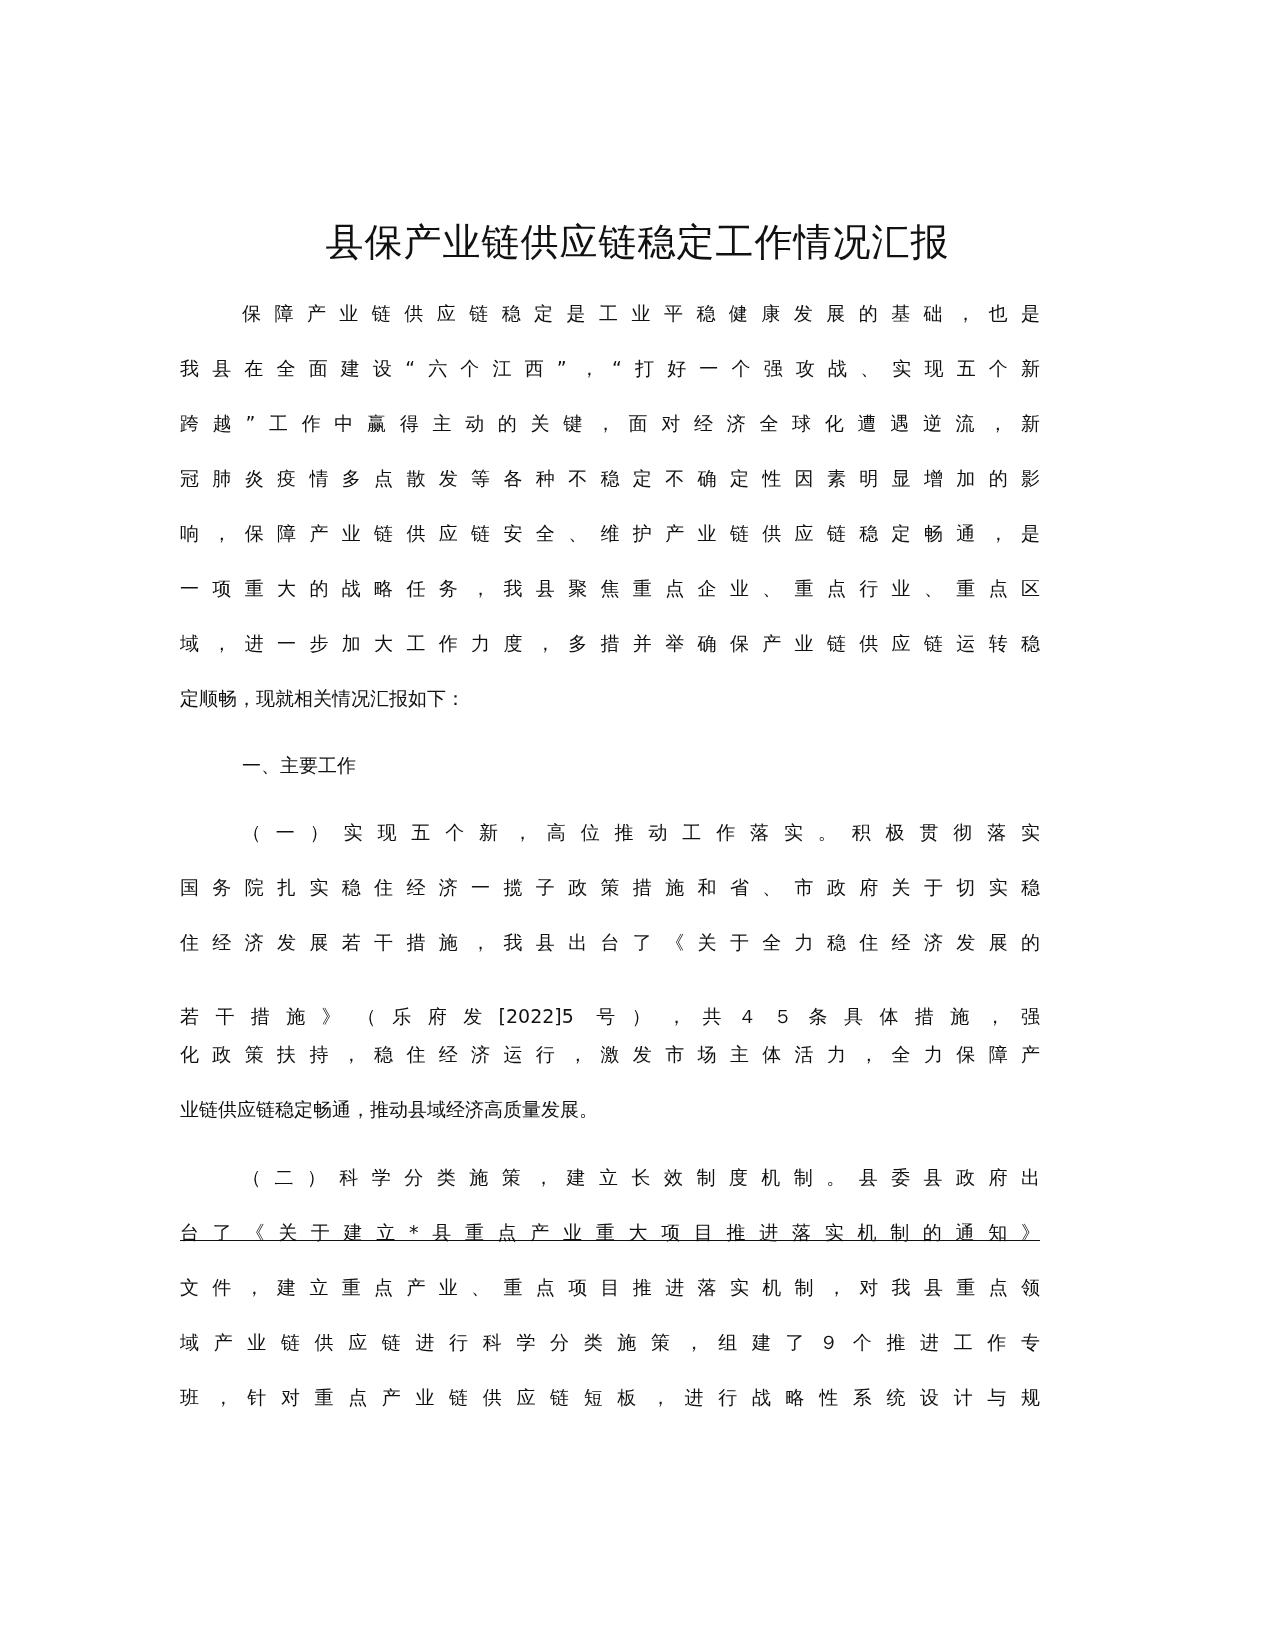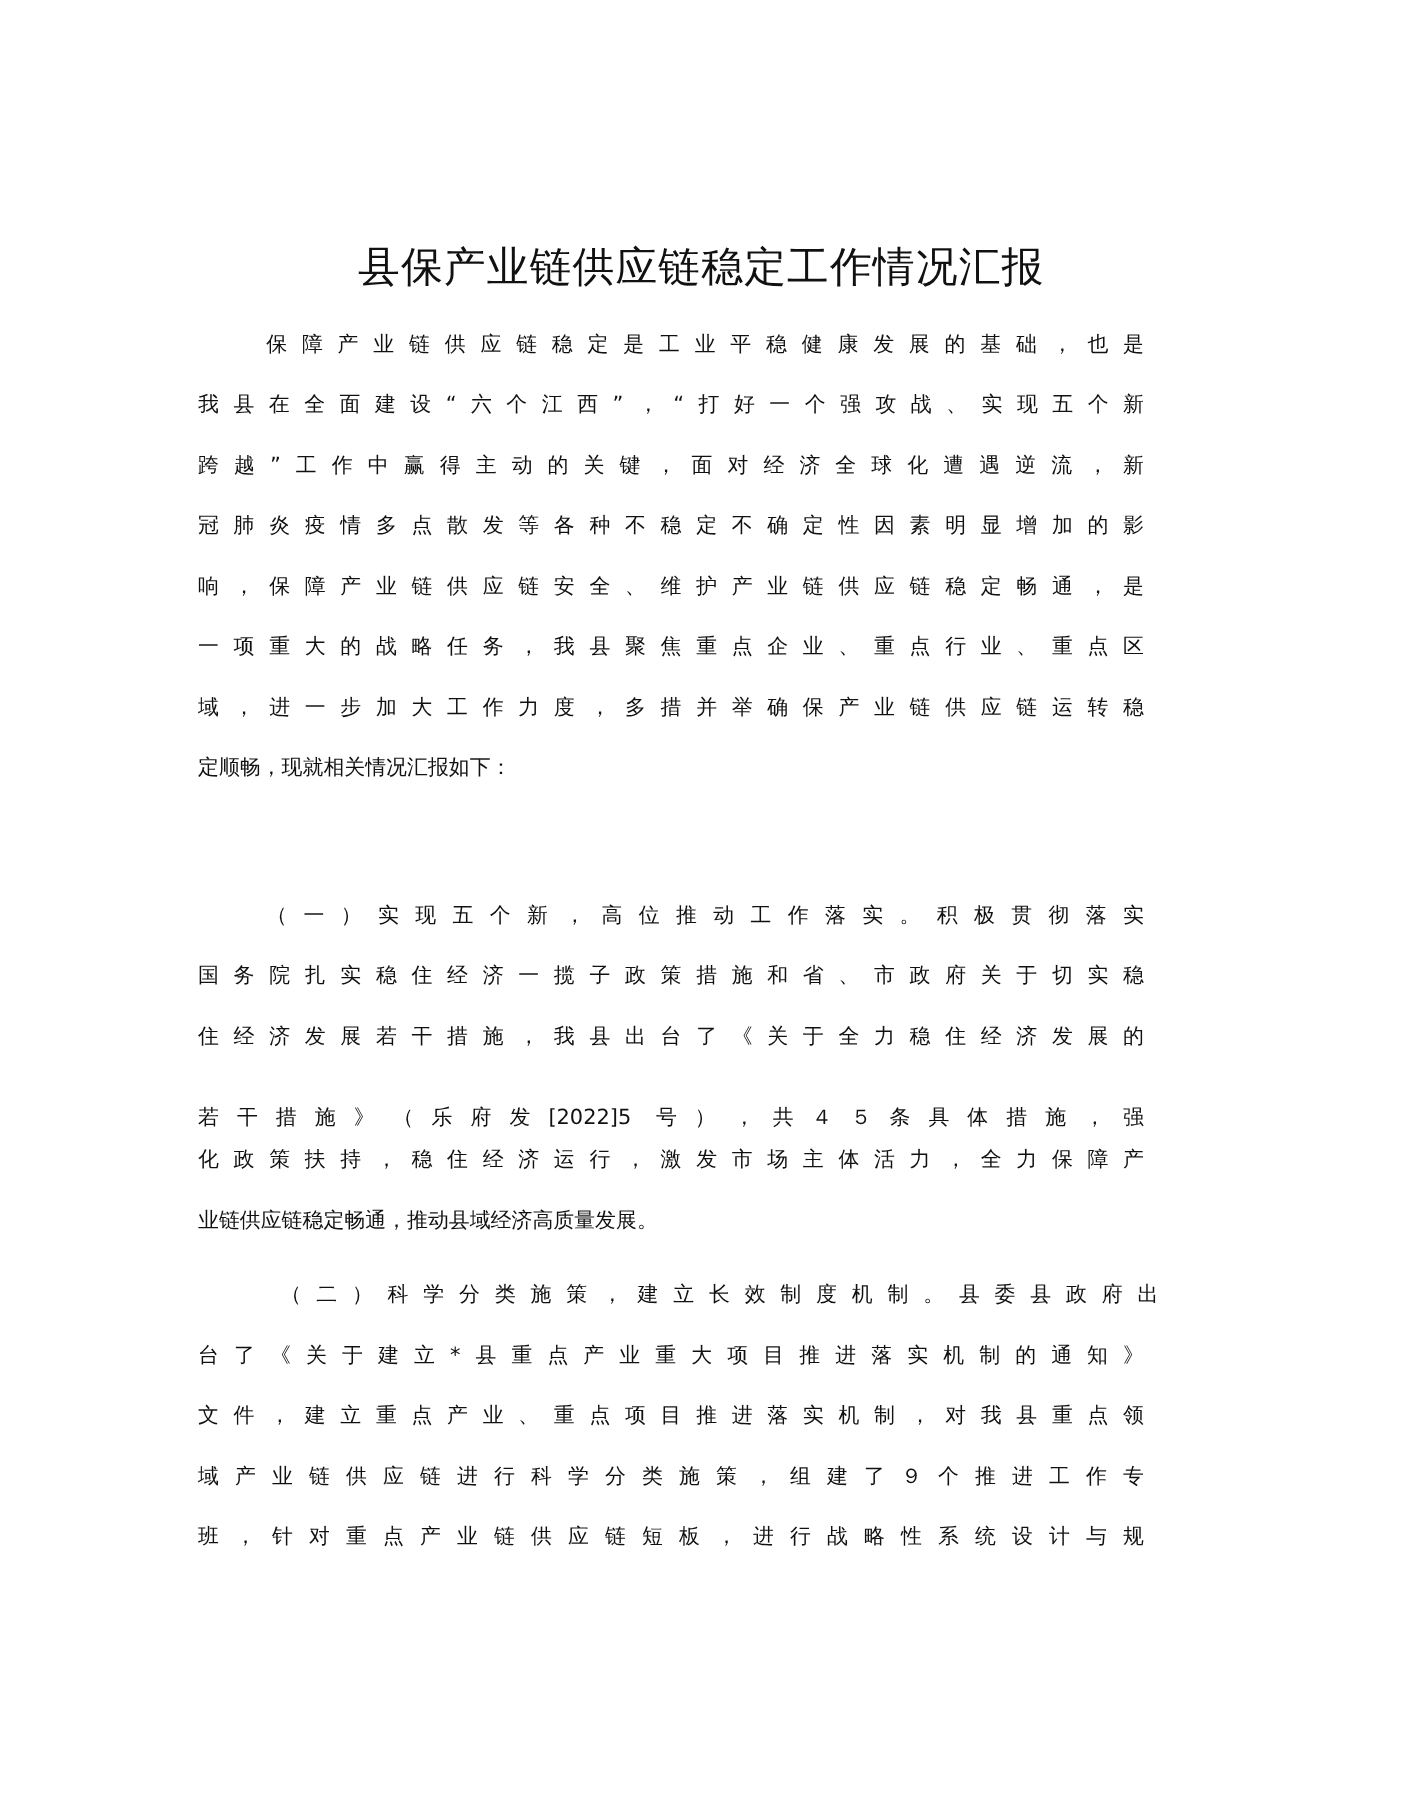--- a/index.html
+++ b/index.html
@@ -61,27 +61,28 @@
 
   <div class="line indent" style="top:293px;">保障产业链供应链稳定是工业平稳健康发展的基础，也是</div>
   <div class="line" style="top:348px;">我县在全面建设“六个江西”，“打好一个强攻战、实现五个新</div>
   <div class="line" style="top:403px;">跨越”工作中赢得主动的关键，面对经济全球化遭遇逆流，新</div>
   <div class="line" style="top:458px;">冠肺炎疫情多点散发等各种不稳定不确定性因素明显增加的影</div>
   <div class="line" style="top:513px;">响，保障产业链供应链安全、维护产业链供应链稳定畅通，是</div>
   <div class="line" style="top:568px;">一项重大的战略任务，我县聚焦重点企业、重点行业、重点区</div>
   <div class="line" style="top:623px;">域，进一步加大工作力度，多措并举确保产业链供应链运转稳</div>
   <div class="line last" style="top:678px;">定顺畅，现就相关情况汇报如下：</div>
 
+  <div class="line indent last" style="top:745px;">一、主要工作</div>
 
   <div class="line indent" style="top:812px;">（一）实现五个新，高位推动工作落实。积极贯彻落实</div>
   <div class="line" style="top:867px;">国务院扎实稳住经济一揽子政策措施和省、市政府关于切实稳</div>
   <div class="line" style="top:922px;">住经济发展若干措施，我县出台了《关于全力稳住经济发展的</div>
   <div class="line" style="top:996px;">若干措施》（乐府发[2022]5 号），共４５条具体措施，强</div>
   <div class="line" style="top:1034px;">化政策扶持，稳住经济运行，激发市场主体活力，全力保障产</div>
   <div class="line last" style="top:1089px;">业链供应链稳定畅通，推动县域经济高质量发展。</div>
 
-  <div class="line indent" style="top:1157px;margin-left:13px;">（二）科学分类施策，建立长效制度机制。县委县政府出</div>
-  <div class="line" style="top:1212px;">台了《关于建立*县重点产业重大项目推进落实机制的通知》</div>
+  <div class="line indent" style="top:1157px;">（二）科学分类施策，建立长效制度机制。县委县政府出</div>
+  <div class="line" style="top:1212px;text-decoration:underline;">台了《关于建立*县重点产业重大项目推进落实机制的通知》</div>
   <div class="line" style="top:1267px;">文件，建立重点产业、重点项目推进落实机制，对我县重点领</div>
   <div class="line" style="top:1322px;">域产业链供应链进行科学分类施策，组建了９个推进工作专</div>
   <div class="line" style="top:1377px;">班，针对重点产业链供应链短板，进行战略性系统设计与规</div>
 
 </div>
 
 </body></html>

